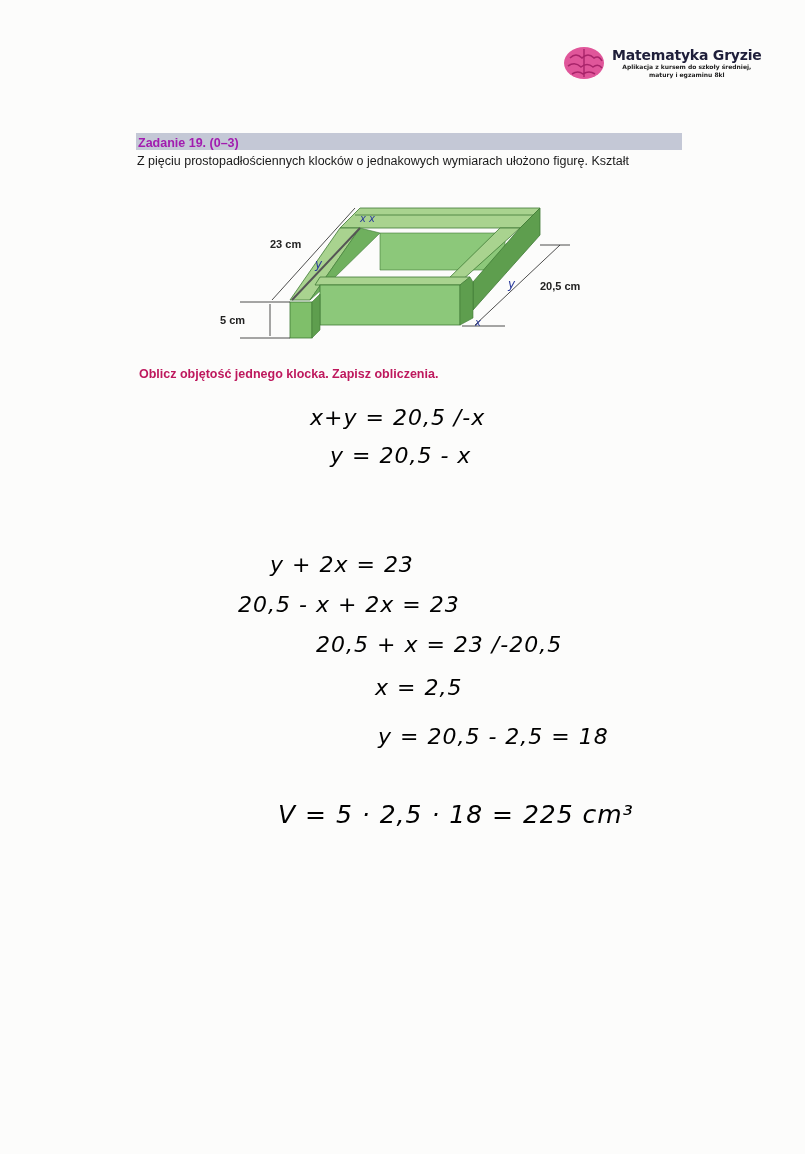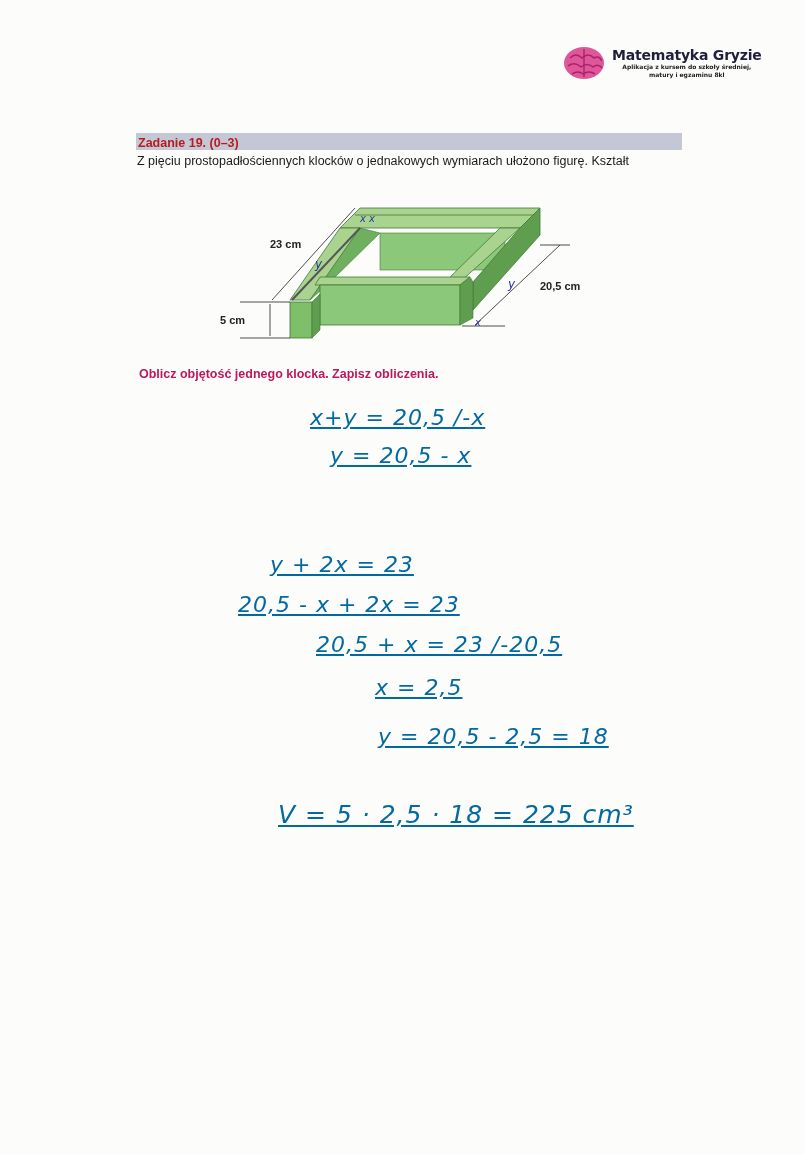--- a/index.html
+++ b/index.html
@@ -12,29 +12,29 @@
     .logo { position: absolute; left: 562px; top: 44px; display: flex; align-items: center; }
     .brain { width: 44px; height: 38px; }
     .logo-text { margin-left: 6px; }
     .logo-title { font-family: "DejaVu Sans", sans-serif; font-weight: bold; font-size: 14px; color: #1f1f3a; letter-spacing: -0.2px; }
     .logo-sub { font-family: "DejaVu Sans", sans-serif; font-weight: bold; font-size: 6px; color: #222; text-align: center; line-height: 8px; }
 
     .task-header {
       position: absolute; left: 136px; top: 133px; width: 546px; height: 17px;
       background: #c4c8d6;
     }
-    .task-header span { font-weight: bold; font-size: 12.5px; line-height: 17px; padding-left: 2px; color: #b91c1c; }
+    .task-header span { font-weight: bold; font-size: 12.5px; line-height: 17px; padding-left: 2px; color: #a21caf; }
     .task-text { position: absolute; left: 137px; top: 153px; width: 560px; font-size: 12.5px; line-height: 17px; color: #1a1a1a; }
 
     .figure { position: absolute; left: 220px; top: 200px; width: 380px; height: 150px; }
     .question { position: absolute; left: 139px; top: 367px; font-weight: bold; font-size: 12.5px; color: #be185d; }
 
     .hw {
-      position: absolute; font-family: "DejaVu Sans", sans-serif; color: #0369a1;
-      font-size: 22px; white-space: nowrap; letter-spacing: 1px; font-style: italic; font-weight: normal; text-decoration: underline;
+      position: absolute; font-family: "DejaVu Sans", sans-serif; color: #000000;
+      font-size: 22px; white-space: nowrap; letter-spacing: 1px; font-style: italic; font-weight: normal;
     }
   </style>
 </head>
 <body>
 
 <div class="logo">
   <svg class="brain" viewBox="0 0 44 38">
     <ellipse cx="22" cy="19" rx="20" ry="16" fill="#e0569a"></ellipse>
     <path d="M8 14 q6 -6 12 0 q6 -6 12 0 q5 -3 8 3 M6 22 q7 -5 13 1 q6 -5 12 0 q5 -4 9 1 M10 30 q6 -4 11 0 q6 -4 12 0" stroke="#a8246a" stroke-width="1.6" fill="none"></path>
     <path d="M22 5 v28" stroke="#a8246a" stroke-width="1.4"></path>

